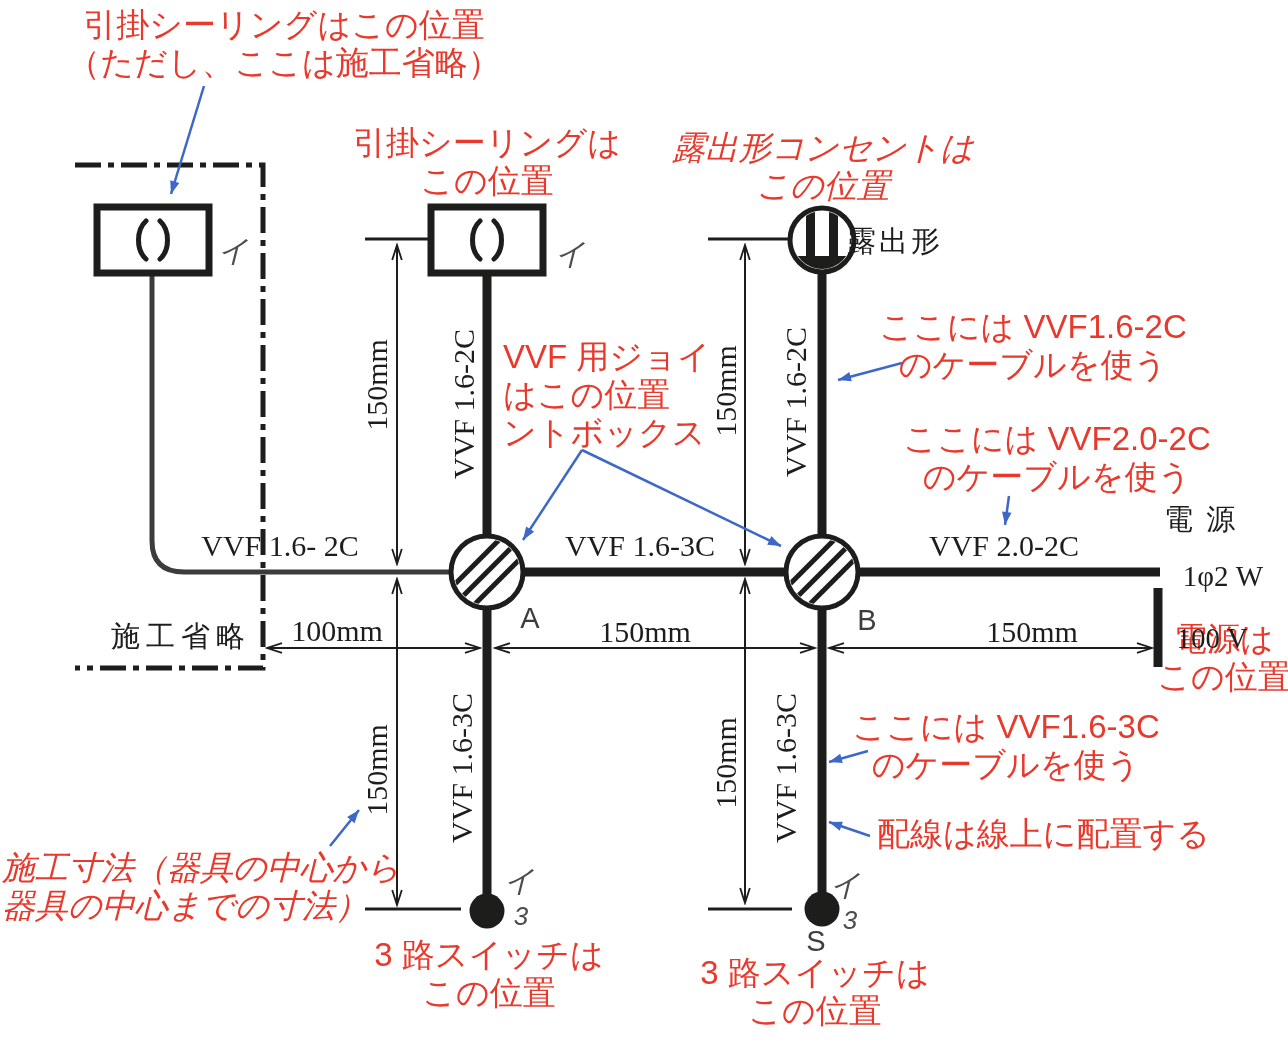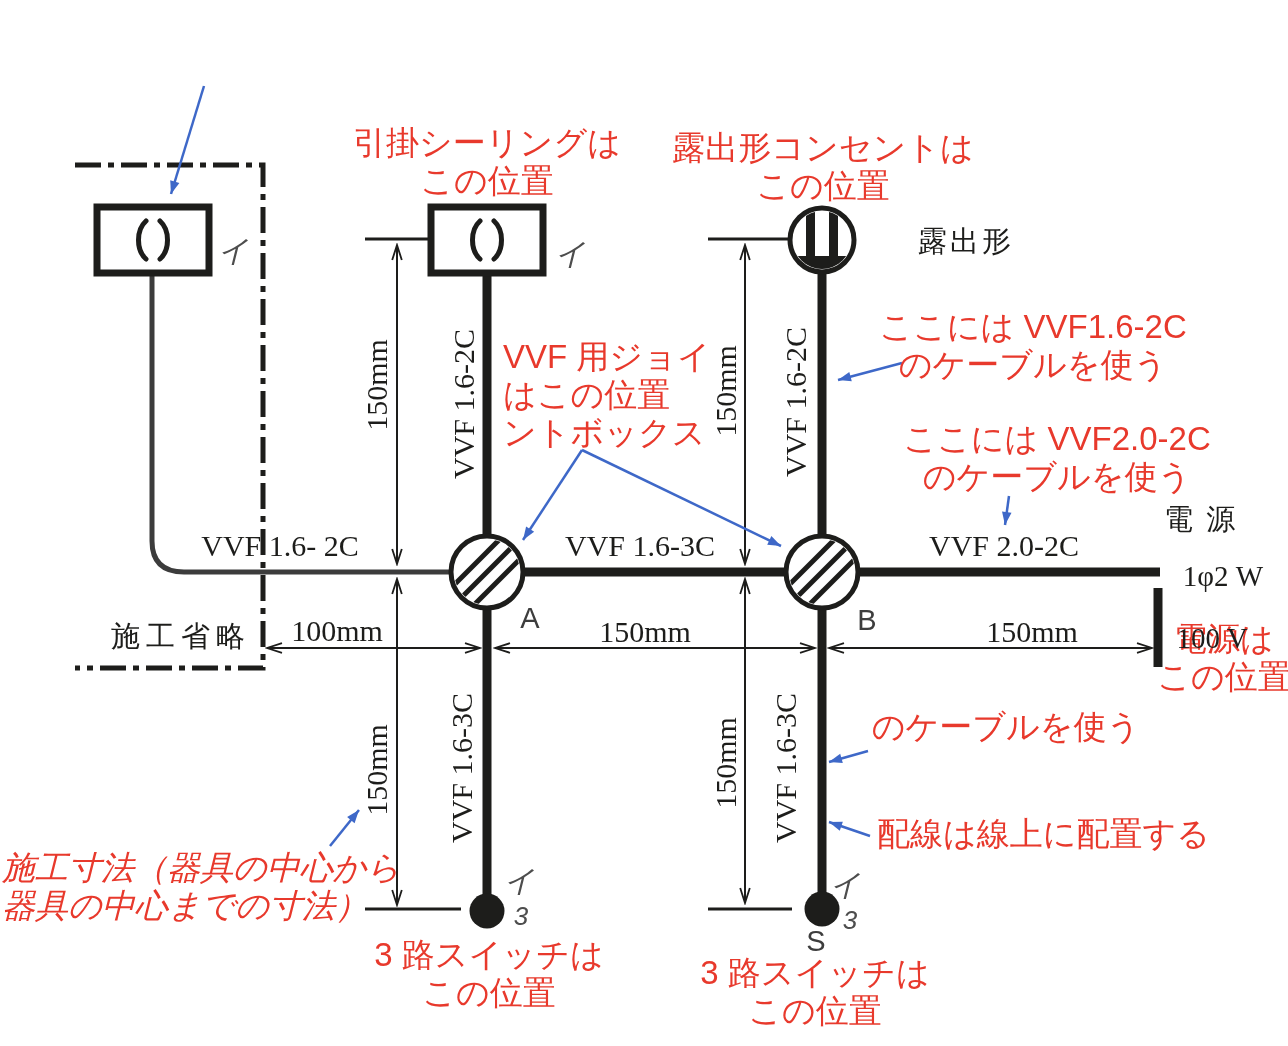--- a/index.html
+++ b/index.html
@@ -120,27 +120,31 @@
     <path class="ba" d="M 204 86 L 171 194" marker-end="url(#blueArr)"></path>
     <path class="ba" d="M 582 450 L 523 540" marker-end="url(#blueArr)"></path>
     <path class="ba" d="M 582 450 L 781 546" marker-end="url(#blueArr)"></path>
     <path class="ba" d="M 902 363 L 838 380" marker-end="url(#blueArr)"></path>
     <path class="ba" d="M 1009 496 L 1005 525" marker-end="url(#blueArr)"></path>
     <path class="ba" d="M 868 751 L 829 762" marker-end="url(#blueArr)"></path>
     <path class="ba" d="M 870 836 L 829 822" marker-end="url(#blueArr)"></path>
     <path class="ba" d="M 330 846 L 359 810" marker-end="url(#blueArr)"></path>
   </svg>
 
+  <div class="t red ctr" style="left:284px;top:6px;">
+    <div>引掛シーリングはこの位置</div>
+    <div>（ただし、ここは施工省略）</div>
+  </div>
 
   <div class="t red ctr" style="left:487px;top:124px;">
     <div>引掛シーリングは</div>
     <div>この位置</div>
   </div>
 
-  <div class="t red ctr" style="left:823px;top:129px;">
+  <div class="t red ctr" style="left:823px;top:129px;font-style:italic;">
     <div>露出形コンセントは</div>
     <div>この位置</div>
   </div>
 
   <div class="t red" style="left:503px;top:338px;">
     <div>VVF 用ジョイ</div>
     <div>はこの位置</div>
     <div>ントボックス</div>
   </div>
 
@@ -153,20 +157,21 @@
     <div>ここには VVF2.0-2C</div>
     <div>のケーブルを使う</div>
   </div>
 
   <div class="t red ctr" style="left:1224px;top:620px;">
     <div>電源は</div>
     <div>この位置</div>
   </div>
 
   <div class="t red ctr" style="left:1006px;top:708px;">
+    <div>ここには VVF1.6-3C</div>
     <div>のケーブルを使う</div>
   </div>
 
   <div class="t red" style="left:877px;top:815px;">
     <div>配線は線上に配置する</div>
   </div>
 
   <div class="t red" style="left:2px;top:849px;font-style:italic;">
     <div>施工寸法（器具の中心から</div>
     <div>器具の中心までの寸法）</div>
@@ -196,21 +201,21 @@
   <div class="t blk rot" style="left:796px;top:402px;">VVF 1.6-2C</div>
   <div class="t blk rot" style="left:377px;top:770px;">150mm</div>
   <div class="t blk rot" style="left:462px;top:768px;">VVF 1.6-3C</div>
   <div class="t blk rot" style="left:726px;top:763px;">150mm</div>
   <div class="t blk rot" style="left:786px;top:768px;">VVF 1.6-3C</div>
 
   <div class="t blk pw mid sp3" style="left:1201px;top:519px;">電 源</div>
   <div class="t blk pw mid" style="left:1223px;top:576px;text-align:right;">1φ2 W</div>
   <div class="t blk pw mid" style="left:1212px;top:603px;margin-top:35px;">100 V</div>
 
-  <div class="t blk pw mid sp3" style="left:966px;top:241px;text-align:center;">露出形</div>
+  <div class="t blk pw mid sp3" style="left:895px;top:241px;text-align:center;">露出形</div>
   <div class="t blk pw mid sp6" style="left:165px;top:636px;">施工省略</div>
 
   <div class="t gr mid" style="left:233px;top:251px;">イ</div>
   <div class="t gr mid" style="left:570px;top:254px;">イ</div>
   <div class="t gr mid" style="left:519px;top:881px;">イ</div>
   <div class="t gr mid" style="font-size:26px;left:521px;top:916px;">3</div>
   <div class="t gr mid" style="left:845px;top:885px;">イ</div>
   <div class="t gr mid" style="font-size:26px;left:850px;top:920px;">3</div>
   <div class="t ab mid" style="left:816px;top:941px;">S</div>
   <div class="t ab mid" style="left:530px;top:618px;">A</div>

